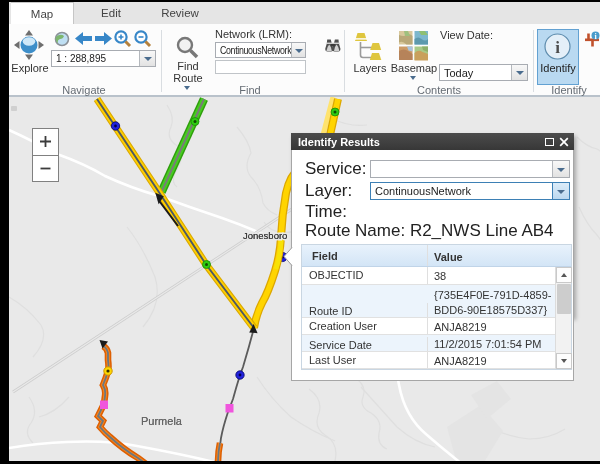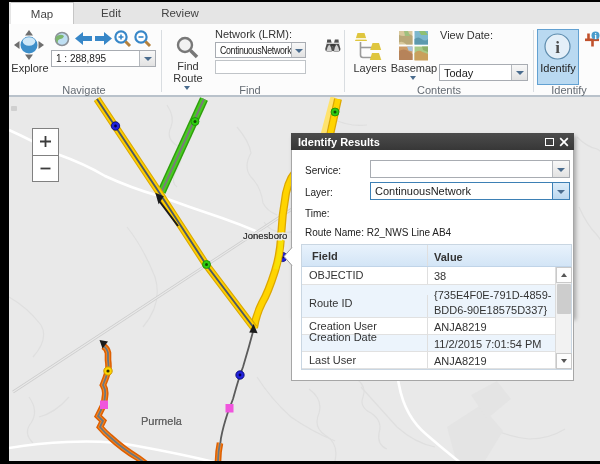--- a/index.html
+++ b/index.html
@@ -28,30 +28,30 @@
 .zb { width:27px; height:27px; background:#fff; border:1px solid #808080; }
 .zb svg { display:block; margin:0; }
 
 #panel { position:absolute; left:282px; top:36px; width:283px; height:184px; background:#fff; box-shadow:2px 3px 4px rgba(0,0,0,0.28); }
 #ptitle { position:absolute; left:0; top:0; width:283px; height:17px; background:linear-gradient(#4c4c4c,#373737); display:flex; align-items:center; }
 #pttext { font-size:11px; font-weight:bold; color:#fff; padding-left:7px; flex:1; }
 #pbtns { display:flex; align-items:center; padding-right:5px; }
 #maxbtn { width:9px; height:8px; border:1.5px solid #fff; display:inline-block; }
 #pbody { position:absolute; left:0; top:17px; width:283px; height:231px; background:#fff; border:1px solid #a6a6a6; border-top:none; }
 .frow { position:absolute; left:13px; right:4px; height:18px; }
-.flab { font-size:10px; color:#222; line-height:18px; }
+.flab { font-size:17px; color:#222; line-height:18px; }
 .pcombo { left:65px; top:0; width:200px; height:18px; position:absolute; }
 .pcombo .btn { width:17px; }
 .pcombo .btn .tri { left:4px; top:6.5px; }
 #ptable { position:absolute; left:9px; top:94px; width:271px; border:1px solid #c9d6e2; font-size:11px; color:#333; }
 .throw { position:relative; width:100%; border-bottom:1px solid #e1e1e1; background:#fff; display:flex; }
 .throw.alt { background:#ecf4fc;align-items:flex-end; }
 .throw.thead { background:linear-gradient(#e8f2fc,#d3e5f6); height:22px; border-bottom:1px solid #c0d4e8; }
 .throw:last-of-type { border-bottom:none; }
-.tc1 { width:126px; padding:2px 2px 8px 7px; border-right:1px solid #dfdfdf; }
+.tc1 { width:126px; padding:2px 2px 0 7px; border-right:1px solid #dfdfdf; }
 .tc2 { flex:1; padding:2px 18px 0 6px; line-height:14.5px; }
 .thead .tc1, .thead .tc2 { padding-top:5px; }
 #sbar { position:absolute; right:0; top:22px; bottom:0; width:16px; background:#f2f2f2; border-left:1px solid #dcdcdc; }
 .sbtn { width:16px; height:16px; background:#fdfdfd; border:1px solid #c9c9c9; }
 #sthumb { position:absolute; left:1px; top:17px; width:14px; height:30px; background:#cdcdcd; border-radius:1px; }
 </style>
 </head>
 <body>
 <div id="app">
   <div id="tabs">
@@ -325,21 +325,21 @@
             </div>
           <div class="throw alt" style="height:33px;">
               <div class="tc1">Route ID</div>
               <div class="tc2">{735E4F0E-791D-4859-BDD6-90E18575D337}</div>
             </div>
           <div class="throw" style="height:17px;">
               <div class="tc1">Creation User</div>
               <div class="tc2">ANJA8219</div>
             </div>
           <div class="throw alt" style="height:17px;">
-              <div class="tc1">Creation Date</div>
+              <div class="tc1">Service Date</div>
               <div class="tc2">11/2/2015 7:01:54 PM</div>
             </div>
           <div class="throw" style="height:17px;">
               <div class="tc1">Last User</div>
               <div class="tc2">ANJA8219</div>
             </div>
           <div id="sbar">
             <div class="sbtn">
                 <div style="width:0;height:0;border-left:3.5px solid transparent;border-right:3.5px solid transparent;border-bottom:4.5px solid #555;margin:5px auto;"></div>
               </div>

